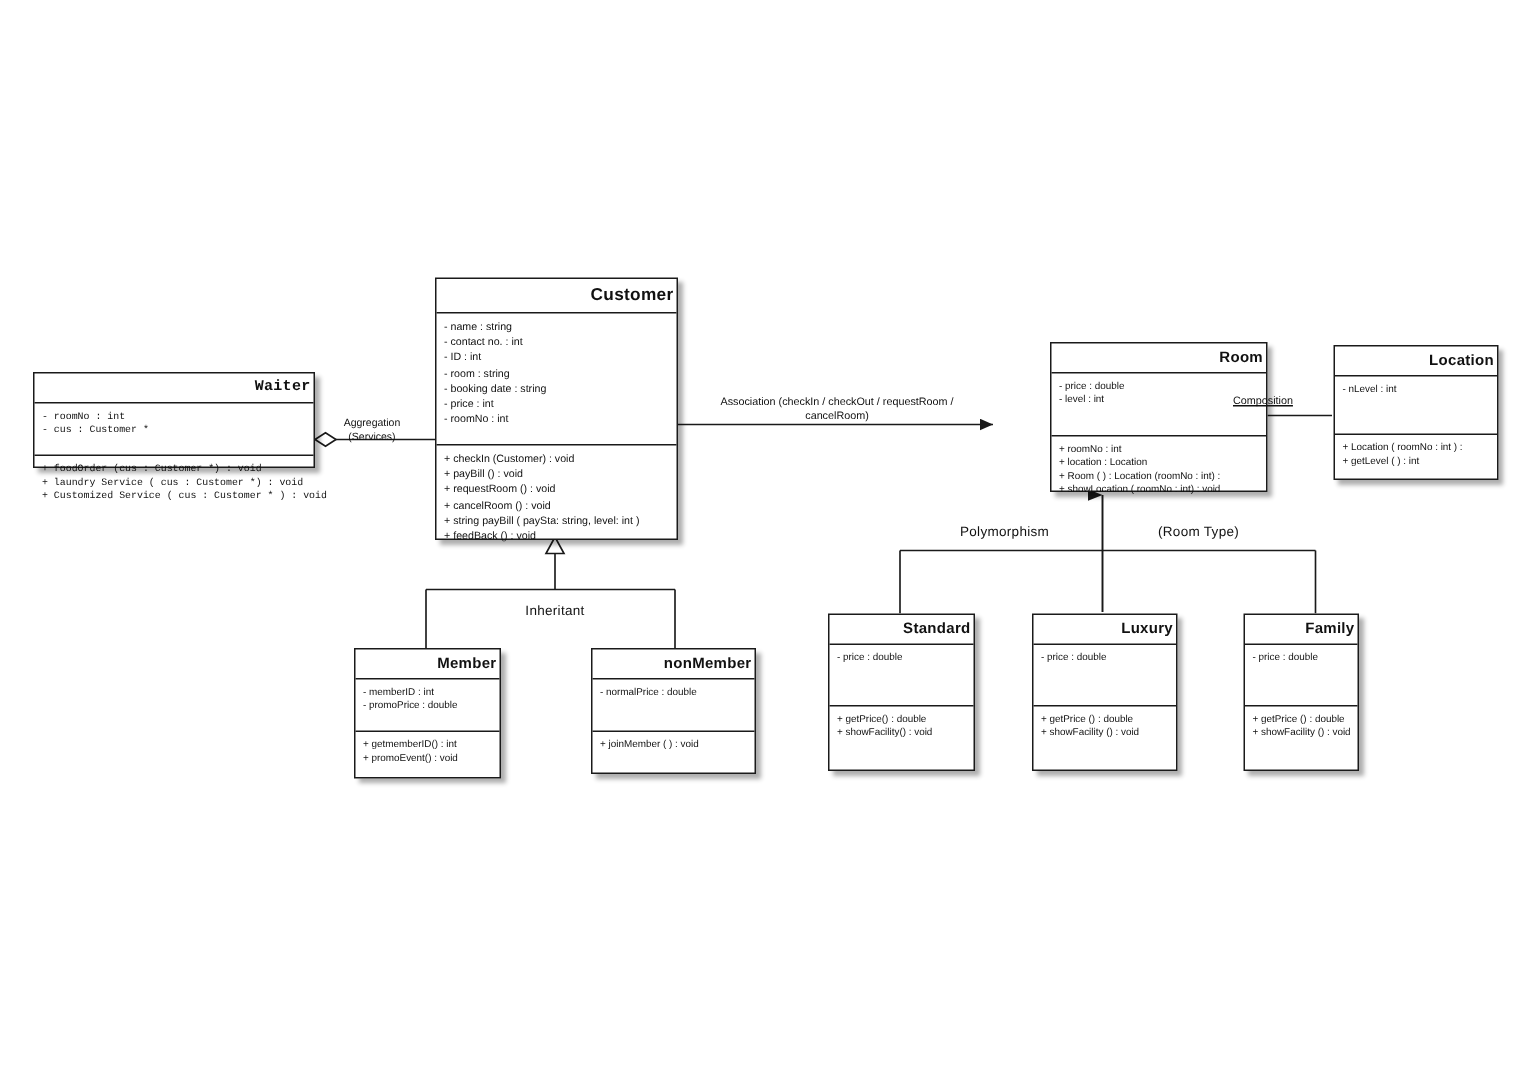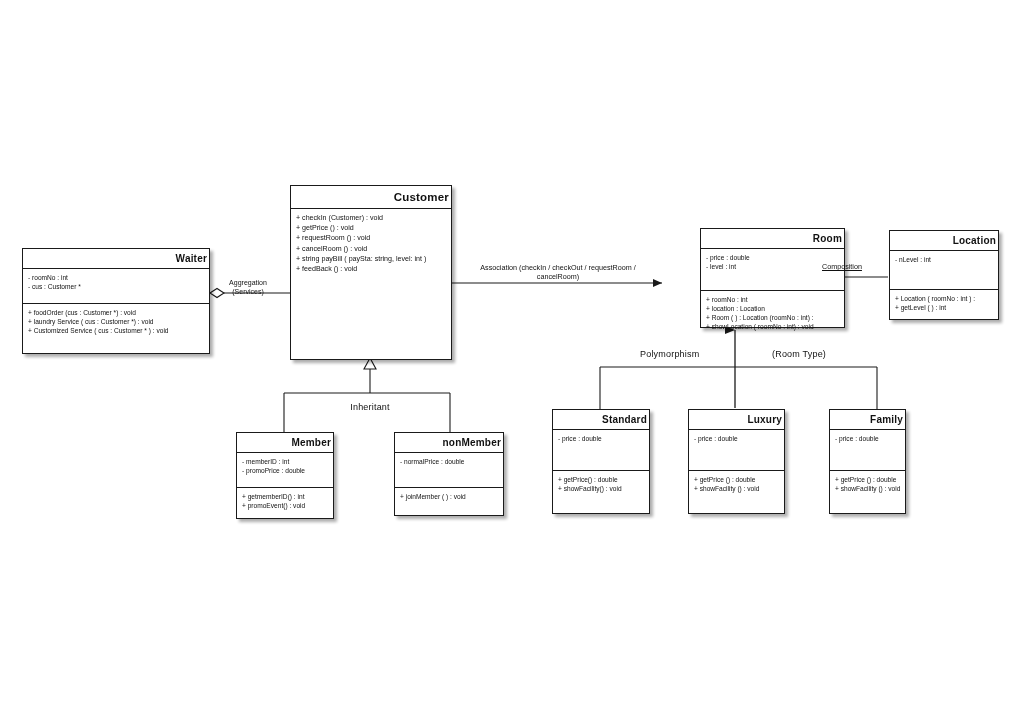--- a/index.html
+++ b/index.html
@@ -146,38 +146,47 @@
     <div>cancelRoom)</div>
   </div>
 
   <div class="edge-label lbl-comp" style="left:822px; top:262px;">Composition</div>
 
   <div class="edge-label center lbl-inherit" style="left:330px; top:403px; width:80px;">Inheritant</div>
 
   <div class="edge-label lbl-poly" style="left:640px; top:350px;">Polymorphism</div>
   <div class="edge-label lbl-poly" style="left:772px; top:350px;">(Room Type)</div>
 
-  <div class="uml-class" style="left:22px; top:248px; width:188px; height:106px;">
+  <div class="uml-class" style="left:22px; top:248px; width:188px; height:64px;font-family:Liberation Mono, monospace;">
     <div class="cls-name">Waiter</div>
     <div class="cls-attrs" style="height:25px;">
       <div>- roomNo : int</div>
       <div>- cus : Customer *</div>
     </div>
     <div class="cls-ops">
       <div>+ foodOrder (cus : Customer *) : void</div>
       <div>+ laundry Service ( cus : Customer *) : void</div>
       <div>+ Customized Service ( cus : Customer * ) : void</div>
     </div>
   </div>
 
   <div class="uml-class big" style="left:290px; top:185px; width:162px; height:175px;">
     <div class="cls-name big">Customer</div>
+    <div class="cls-attrs" style="height:78px;">
+      <div>- name : string</div>
+      <div>- contact no. : int</div>
+      <div>- ID : int</div>
+      <div>- room : string</div>
+      <div>- booking date : string</div>
+      <div>- price : int</div>
+      <div>- roomNo : int</div>
+    </div>
     <div class="cls-ops">
       <div>+ checkIn (Customer) : void</div>
-      <div>+ getPrice () : void</div>
+      <div>+ payBill () : void</div>
       <div>+ requestRoom () : void</div>
       <div>+ cancelRoom () : void</div>
       <div>+ string payBill ( paySta: string, level: int )</div>
       <div>+ feedBack () : void</div>
     </div>
   </div>
 
   <div class="uml-class" style="left:700px; top:228px; width:145px; height:100px;">
     <div class="cls-name">Room</div>
     <div class="cls-attrs" style="height:32px;">

